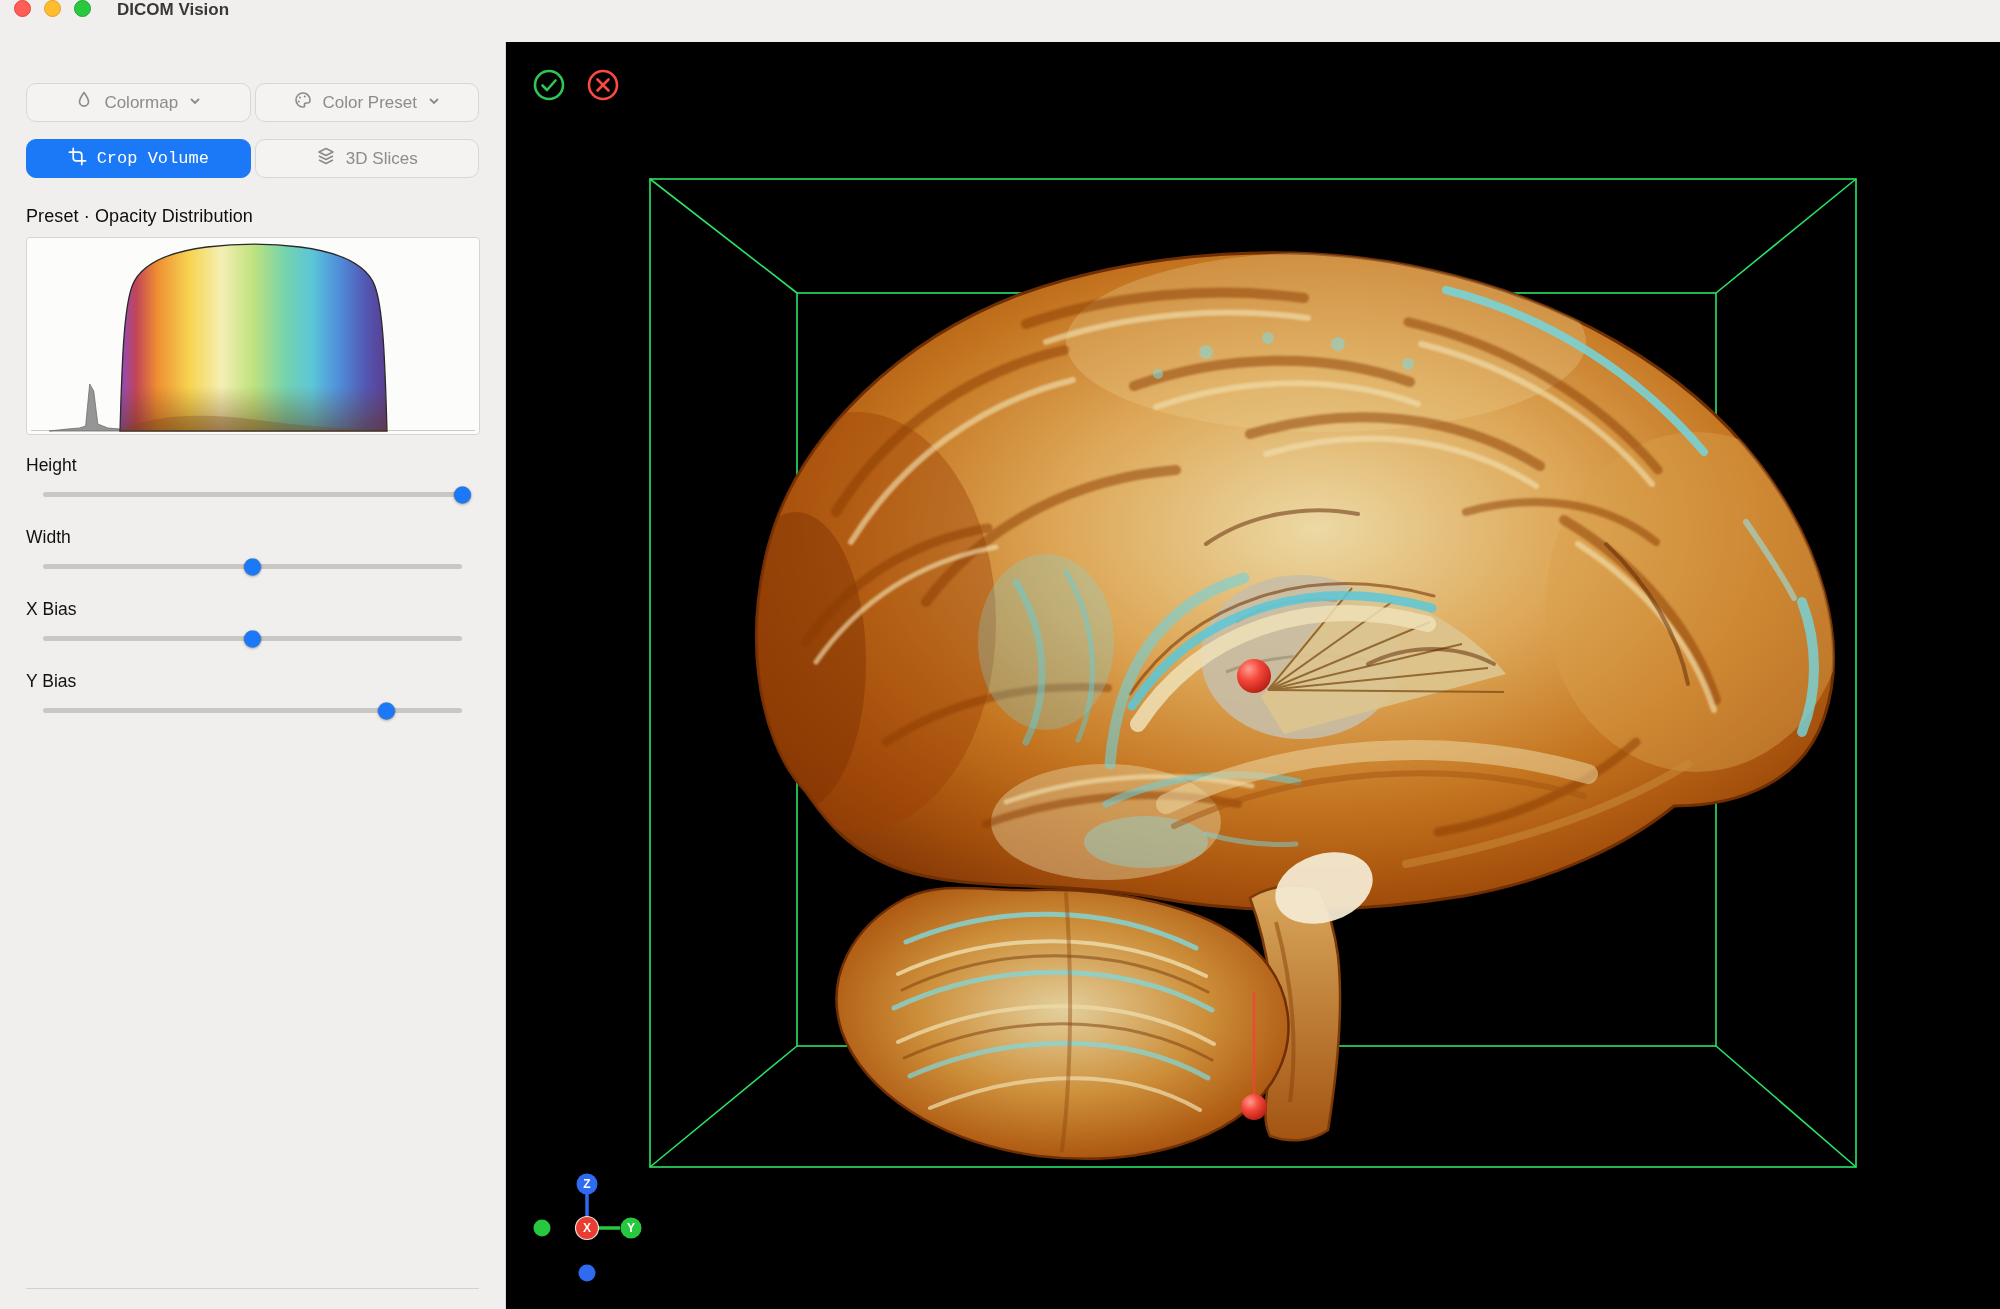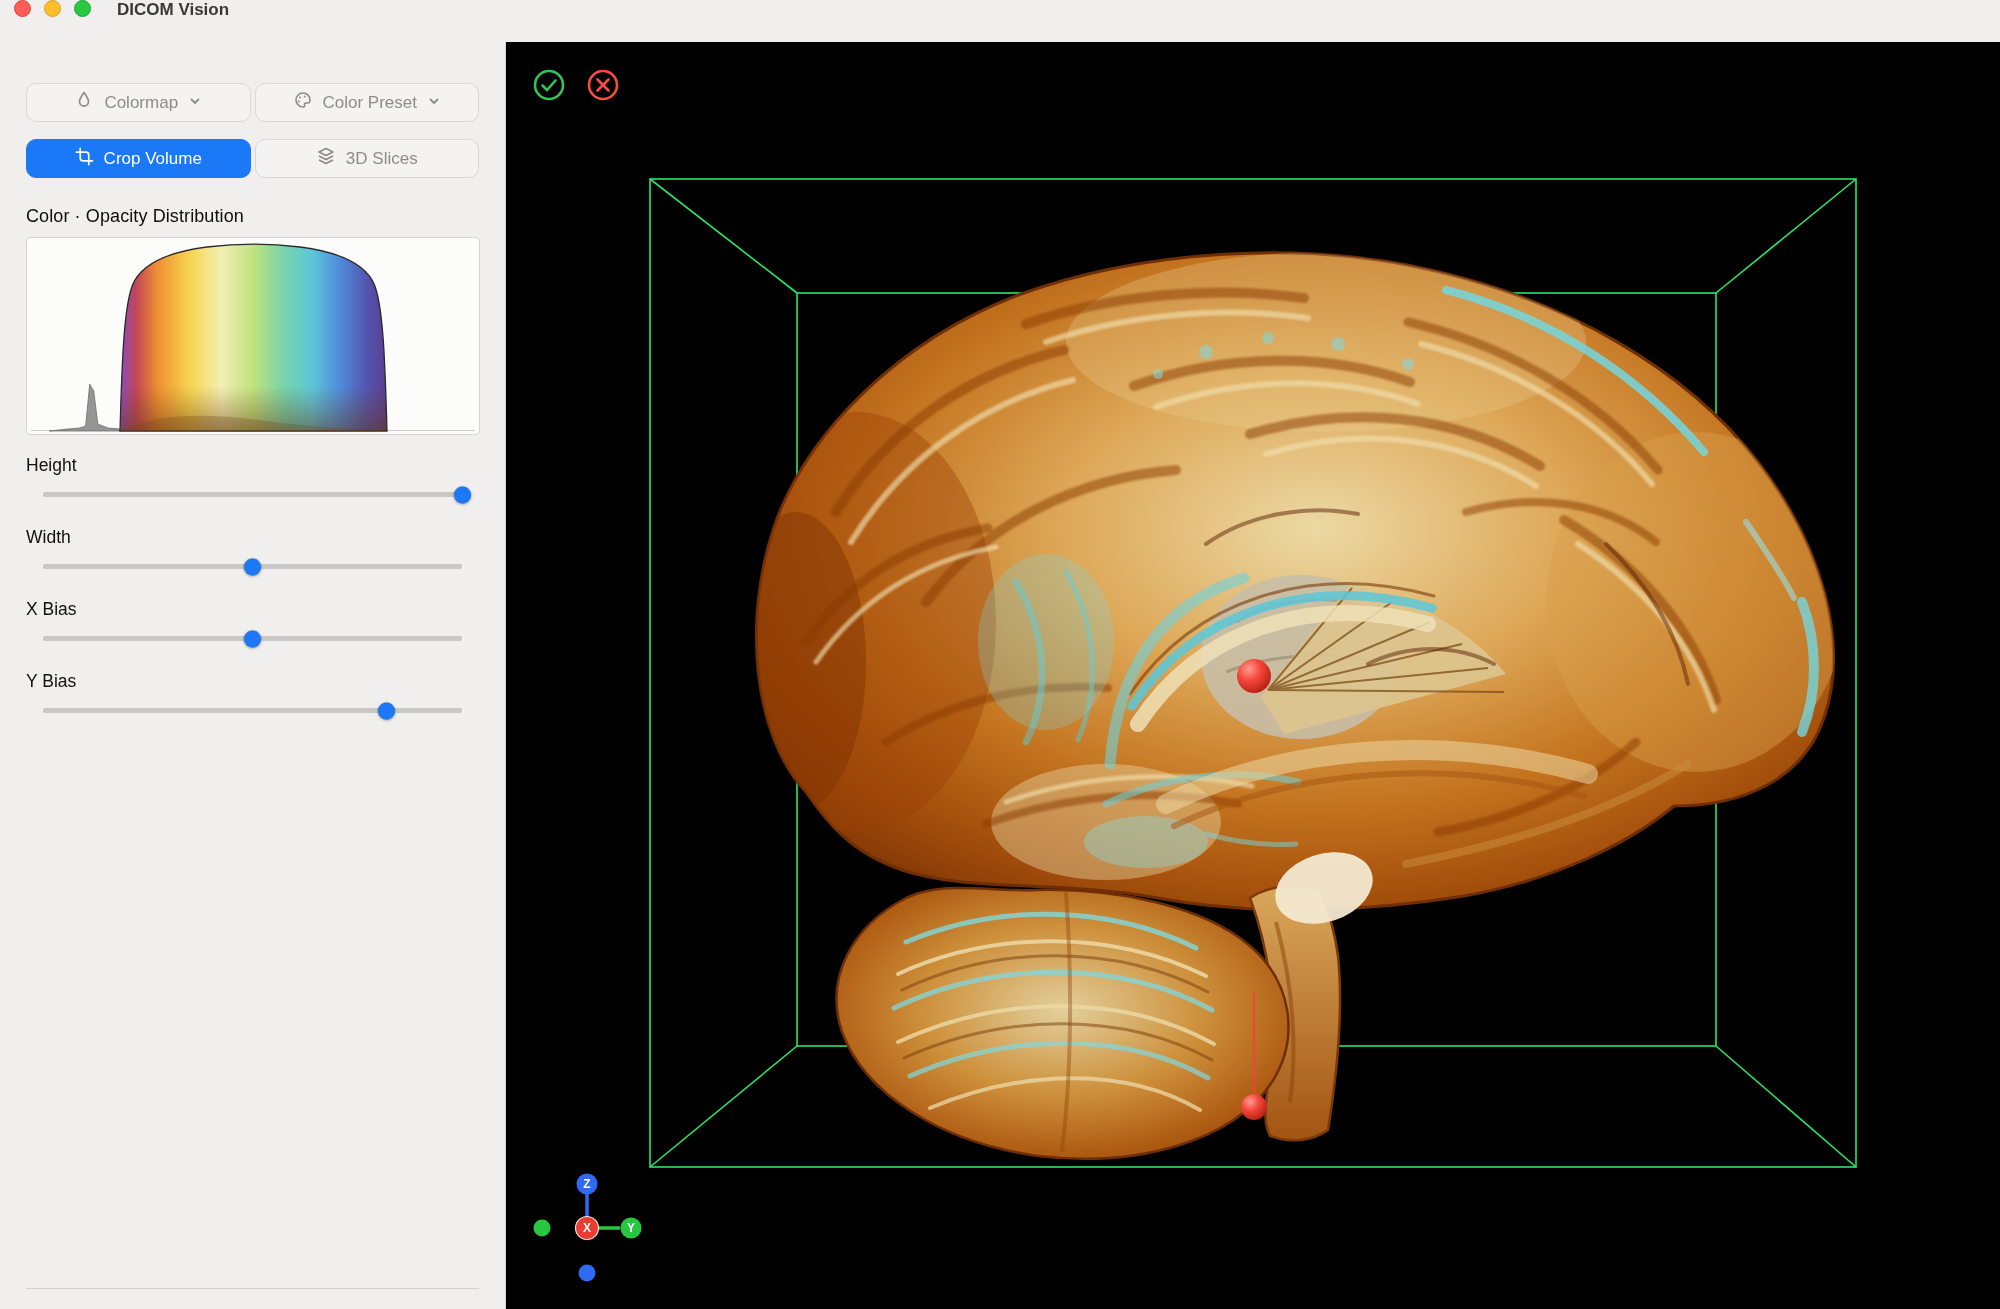--- a/index.html
+++ b/index.html
@@ -19,21 +19,21 @@
   .sidebar { position:absolute; left:0; top:42px; width:506px; height:1267px; background:#f0efed; padding:24px 26px 0 26px; border-right:1px solid #d8d6d3; z-index:5; }
 
   .segmented { display:flex; background:#e8e6e4; border-radius:11px; height:39px; overflow:hidden; }
   .segment { flex:1; display:flex; align-items:center; justify-content:center; font-size:17px; color:#4c4a47; background:transparent; border:none; position:relative; font-family:inherit; }
   .segment + .segment::before { content:""; position:absolute; left:0; top:9px; bottom:9px; width:1px; background:#d4d2cf; }
   .segment.active { background:#b9b6b3; color:#fff; border-radius:9px; }
   .segment.active::before, .segment.active + .segment::before { display:none; }
 
   .btn-row { display:flex; gap:4px; margin-top:17px; }
   .side-btn { flex:1; height:39px; border-radius:10px; background:#f4f3f1; border:1px solid #d9d7d4; display:flex; align-items:center; justify-content:center; gap:10px; font-size:17px; color:#8e8b88; font-family:inherit; }
-  .side-btn.primary { background:var(--accent-blue,#1b79f7); border-color:var(--accent-blue,#1b79f7); color:#fff; }
+  .side-btn.primary { background:var(--accent-blue,#1b79f7); border-color:var(--accent-blue,#1b79f7); color:#fff;font-family:Liberation Mono, monospace; }
   .side-btn svg { flex:0 0 auto; }
 
   .section-title { margin-top:28px; font-size:18px; font-weight:500; color:#0e0e0e; letter-spacing:.1px; }
 
   .dist-widget { margin-top:10px; width:454px; height:198px; background:#fcfcfb; border:1px solid #d7d5d2; border-radius:4px; overflow:hidden; }
   .dist-widget svg { display:block; width:100%; height:100%; }
 
   .slider-list { margin-top:4px; }
   .slider-row { margin-top:30px; }
   .slider-row:first-child { margin-top:20px; }
@@ -122,21 +122,21 @@
         <svg width="20" height="20" viewBox="0 0 20 20" fill="none" stroke="#8d8a87" stroke-width="1.6" stroke-linejoin="round">
           <path d="M10 2.5 17 6 10 9.5 3 6 Z"></path>
           <path d="M3 10 10 13.5 17 10"></path>
           <path d="M3 14 10 17.5 17 14"></path>
         </svg>
       </span>
       <span>3D Slices</span>
     </button>
   </div>
 
-  <div class="section-title">Color · Opacity Distribution</div>
+  <div class="section-title">Preset · Opacity Distribution</div>
 
   <div class="dist-widget">
     <svg viewBox="0 0 447 196" preserveAspectRatio="none">
       <defs>
         <linearGradient id="cmapGrad" x1="0" y1="0" x2="1" y2="0">
             <stop offset="0%" stop-color="#8c4bc1"></stop>
             <stop offset="6%" stop-color="#c24558"></stop>
             <stop offset="14%" stop-color="#ef8f32"></stop>
             <stop offset="26%" stop-color="#f6d44f"></stop>
             <stop offset="38%" stop-color="#f4efb4"></stop>

